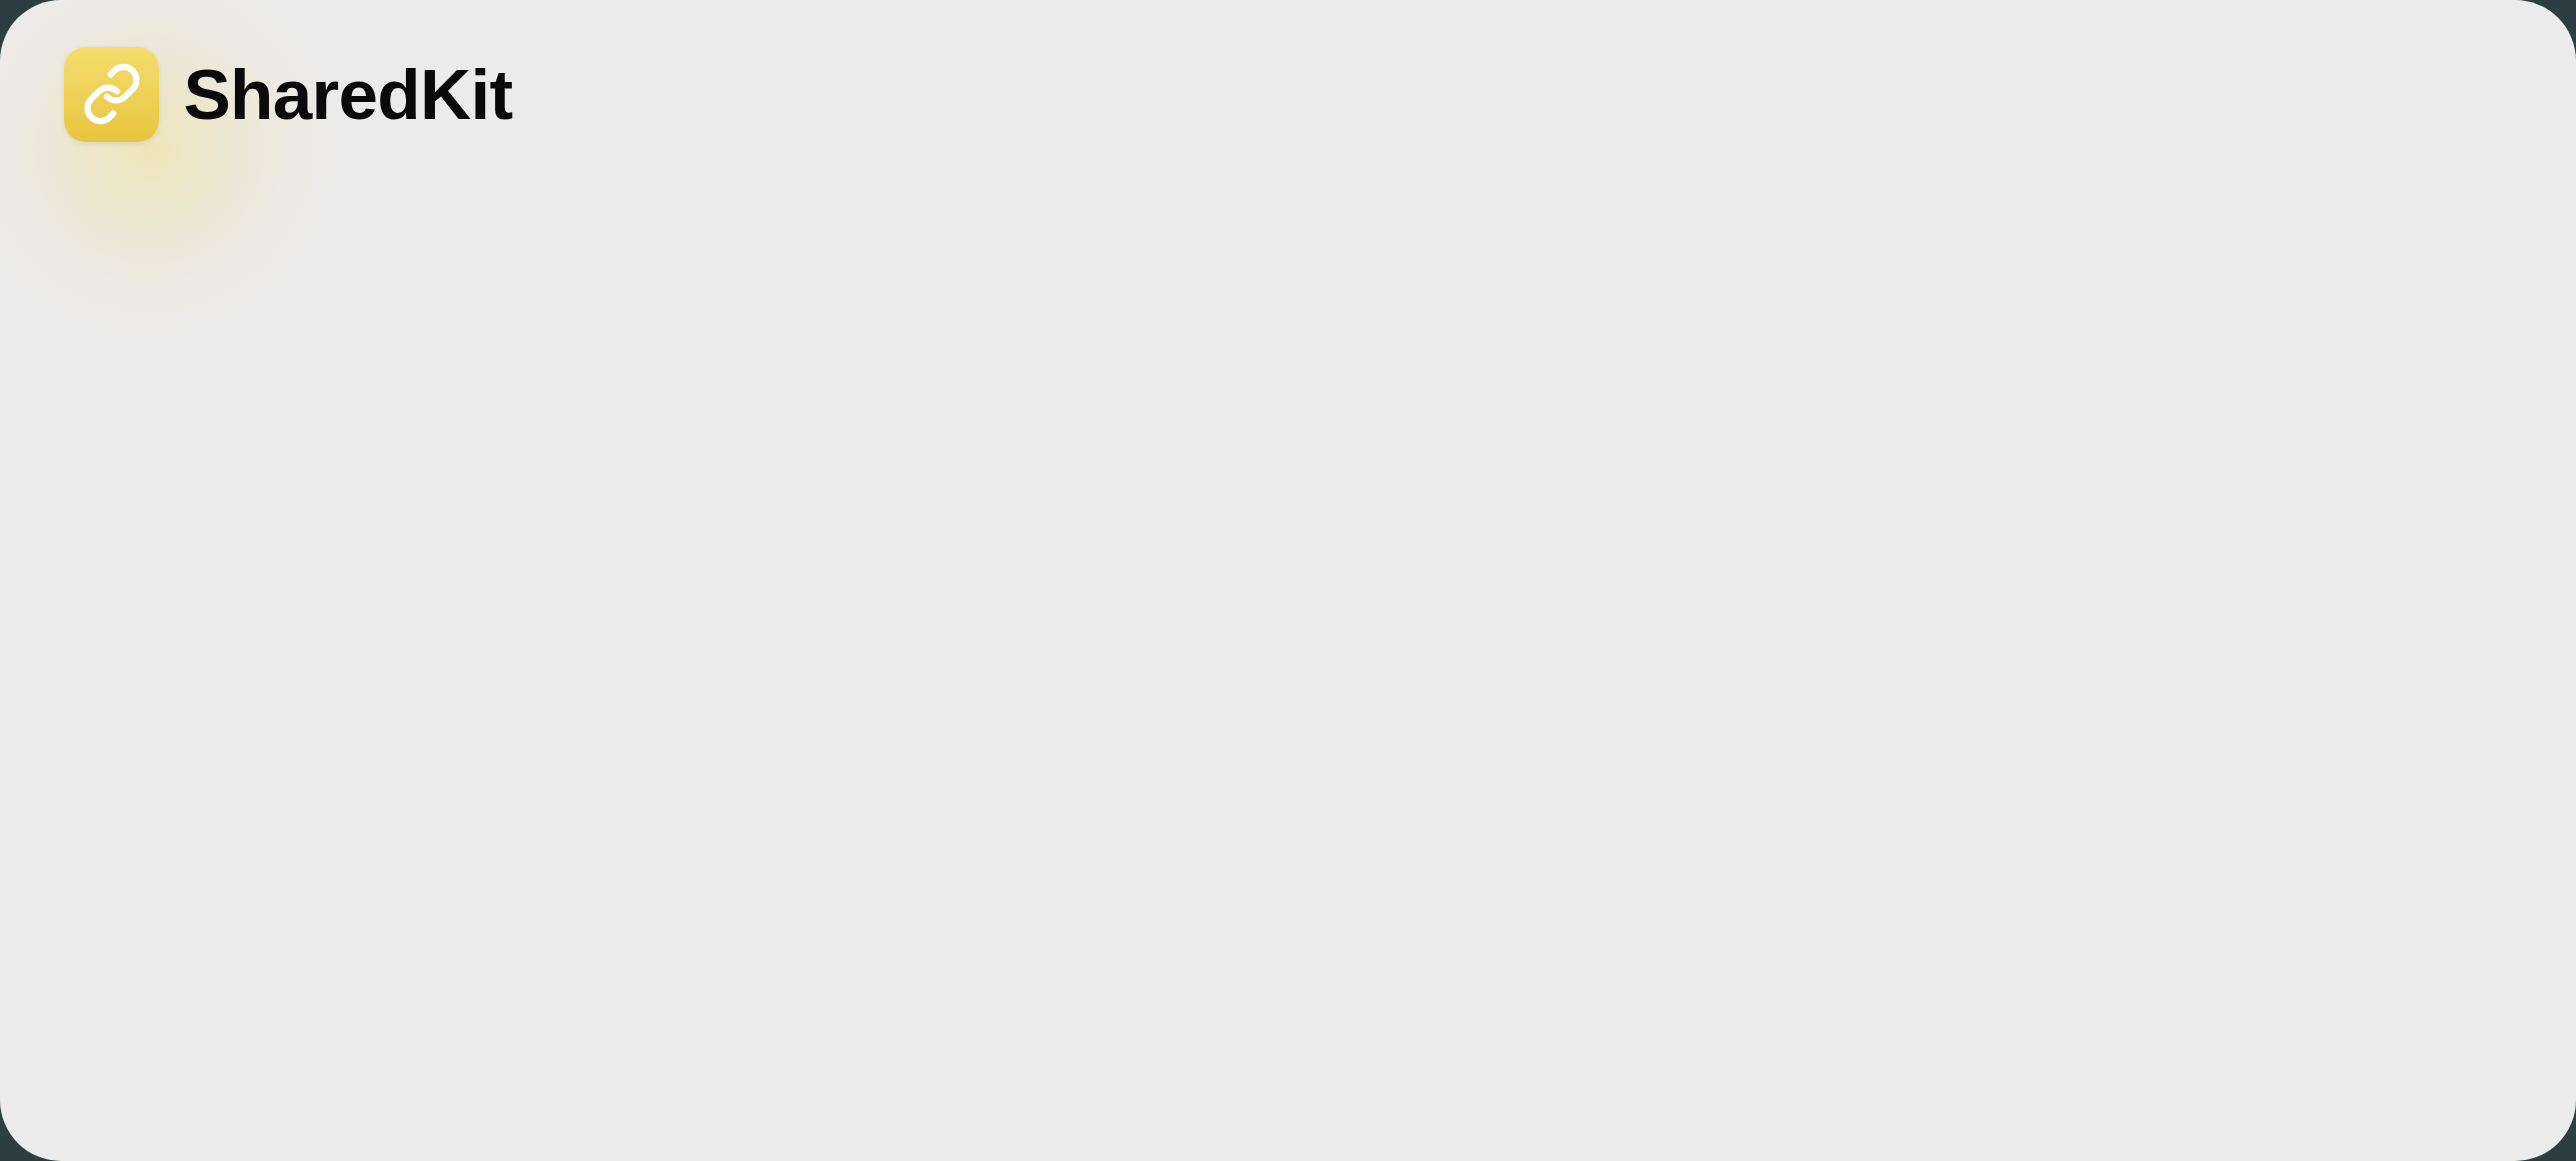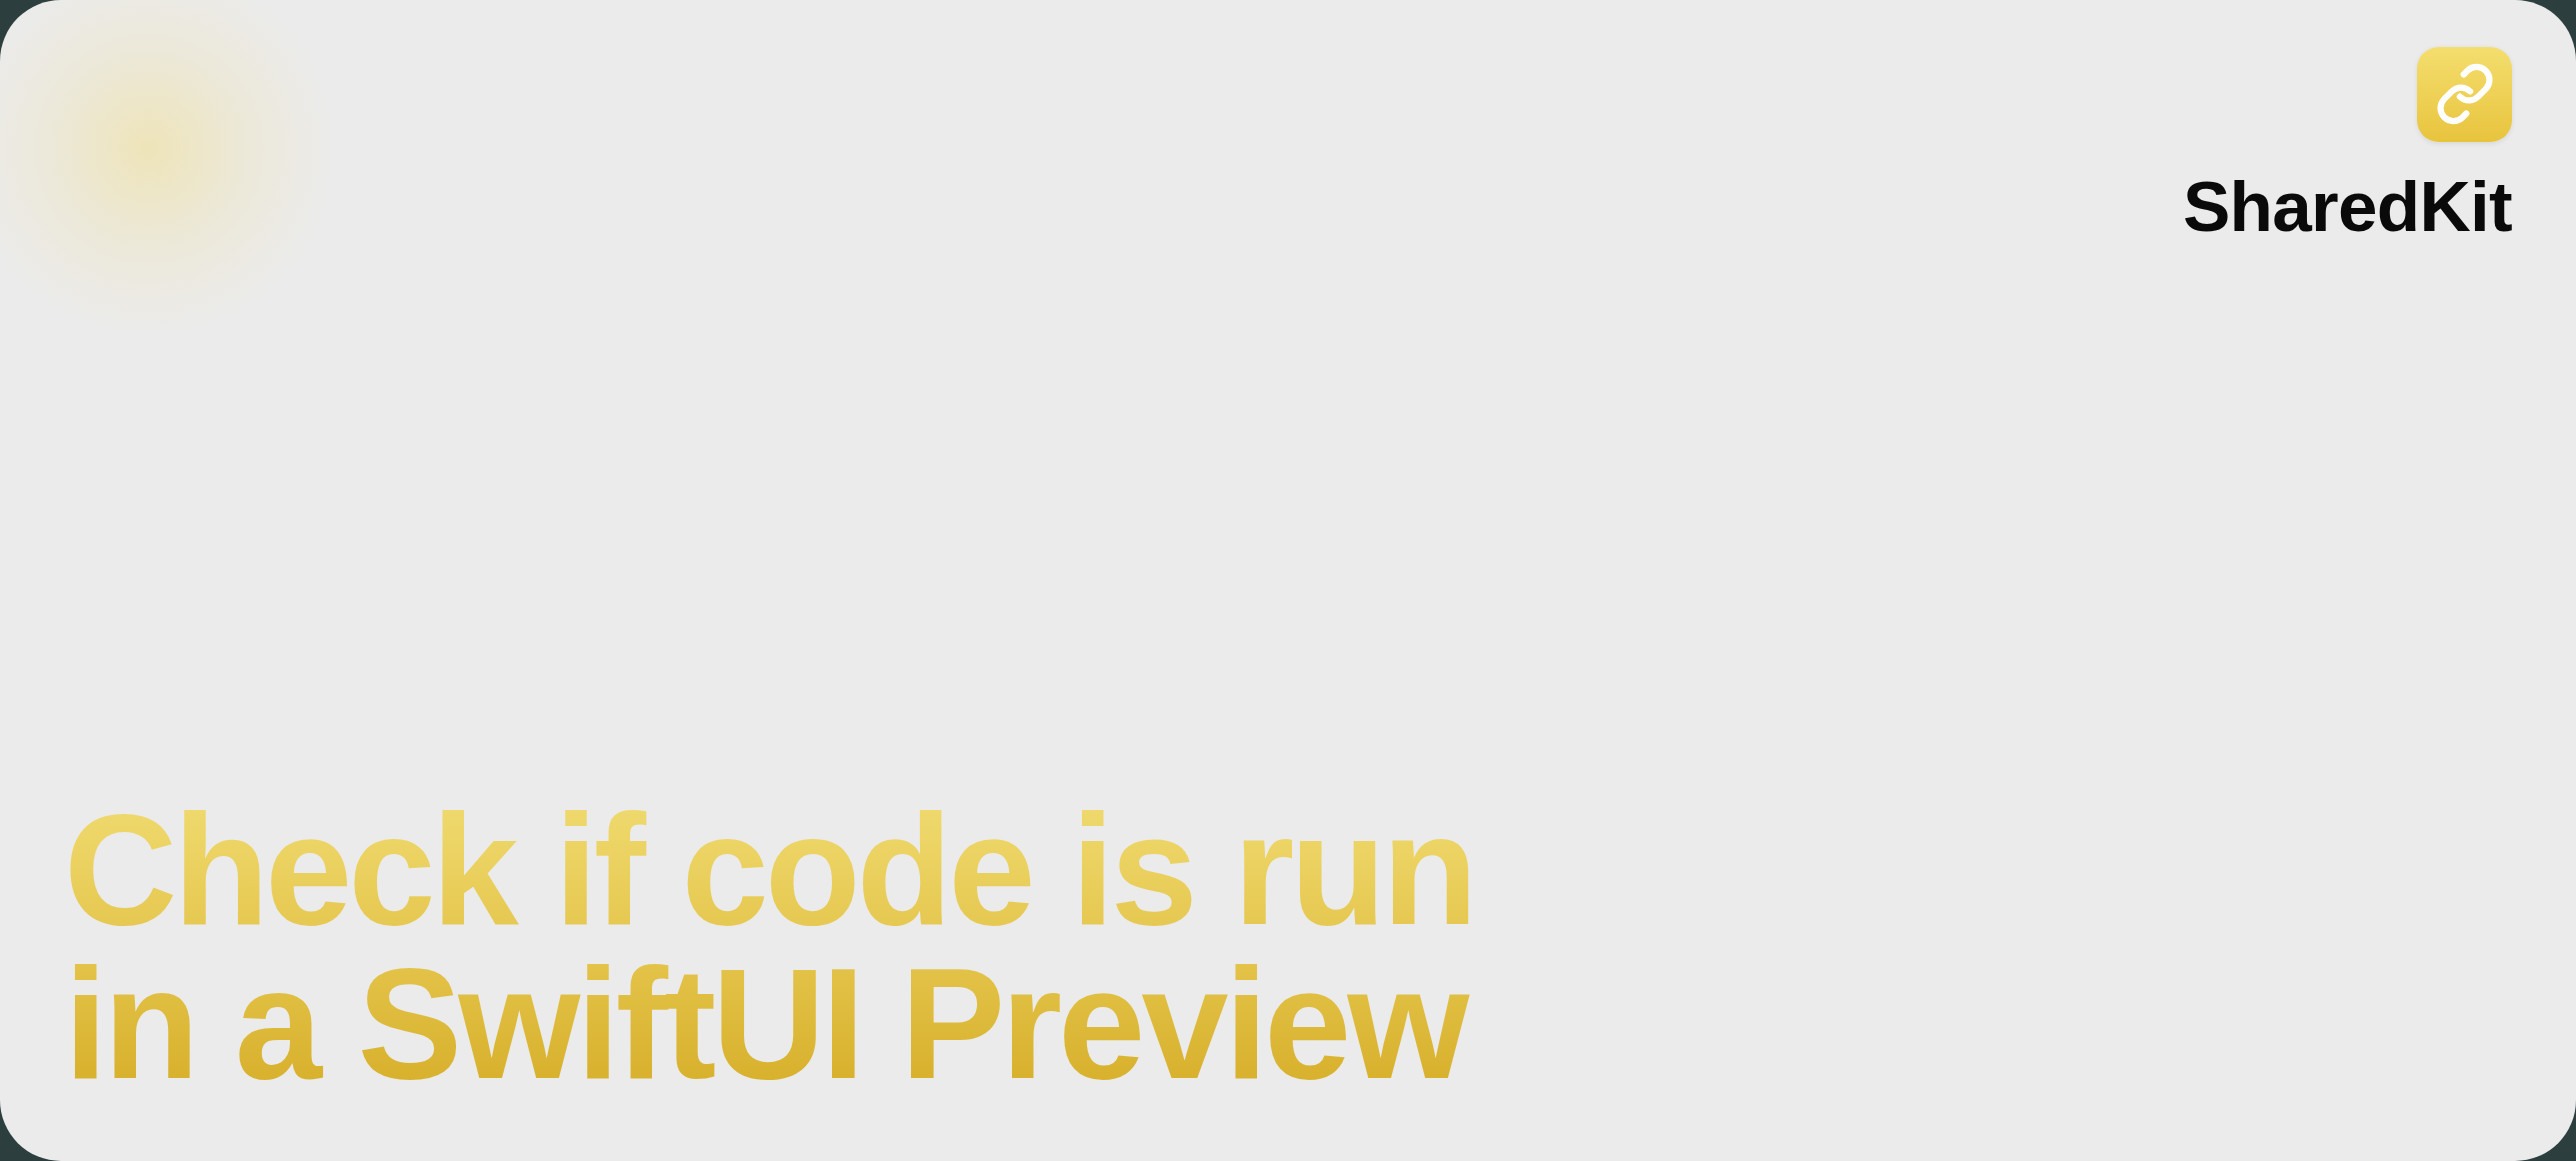--- a/index.html
+++ b/index.html
@@ -32,25 +32,24 @@
       top: -54px;
       left: -54px;
       width: 406px;
       height: 406px;
       background: radial-gradient(circle, rgba(244, 215, 92, 0.35) 0%, rgba(244, 215, 92, 0.12) 35%, rgba(244, 215, 92, 0) 65%);
       pointer-events: none;
     }
 
     .header {
       display: flex;
-      align-items: flex-end;
+      align-items: center;
       gap: 24.4px;
       position: relative;
       z-index: 2;
-      flex-direction: column;
     }
 
     .app-icon {
       width: 95px;
       height: 95px;
       background: linear-gradient(180deg, #f4de6e 0%, #e8c43e 100%);
       border-radius: 21.7px;
       display: flex;
       align-items: center;
       justify-content: center;
@@ -96,18 +95,14 @@
       <span>
         <svg viewBox="0 0 24 24" fill="none" stroke="#ffffff" stroke-width="2.4" stroke-linecap="round" stroke-linejoin="round">
           <path d="M10 13a5 5 0 0 0 7.07 0l3-3a5 5 0 0 0-7.07-7.07l-1.5 1.5"></path>
           <path d="M14 11a5 5 0 0 0-7.07 0l-3 3a5 5 0 0 0 7.07 7.07l1.5-1.5"></path>
         </svg>
       </span>
     </div>
     <div class="app-name">SharedKit</div>
   </div>
 
-  <div class="headline">
-    <div>Check if code is run</div>
-    <div>in a SwiftUI Preview</div>
-  </div>
 </div>
 
 
 </body></html>

